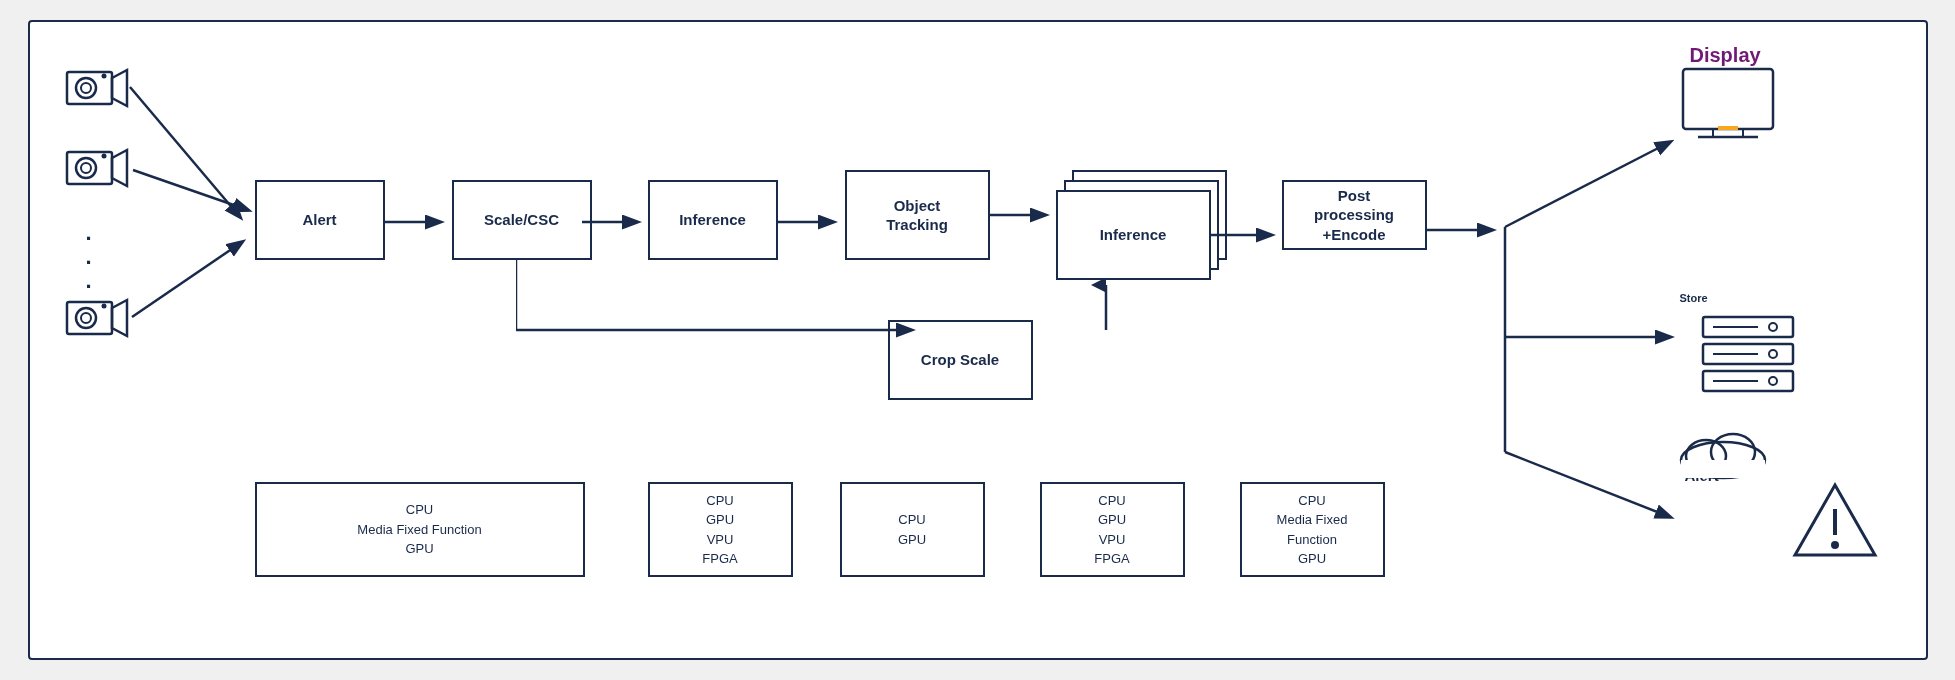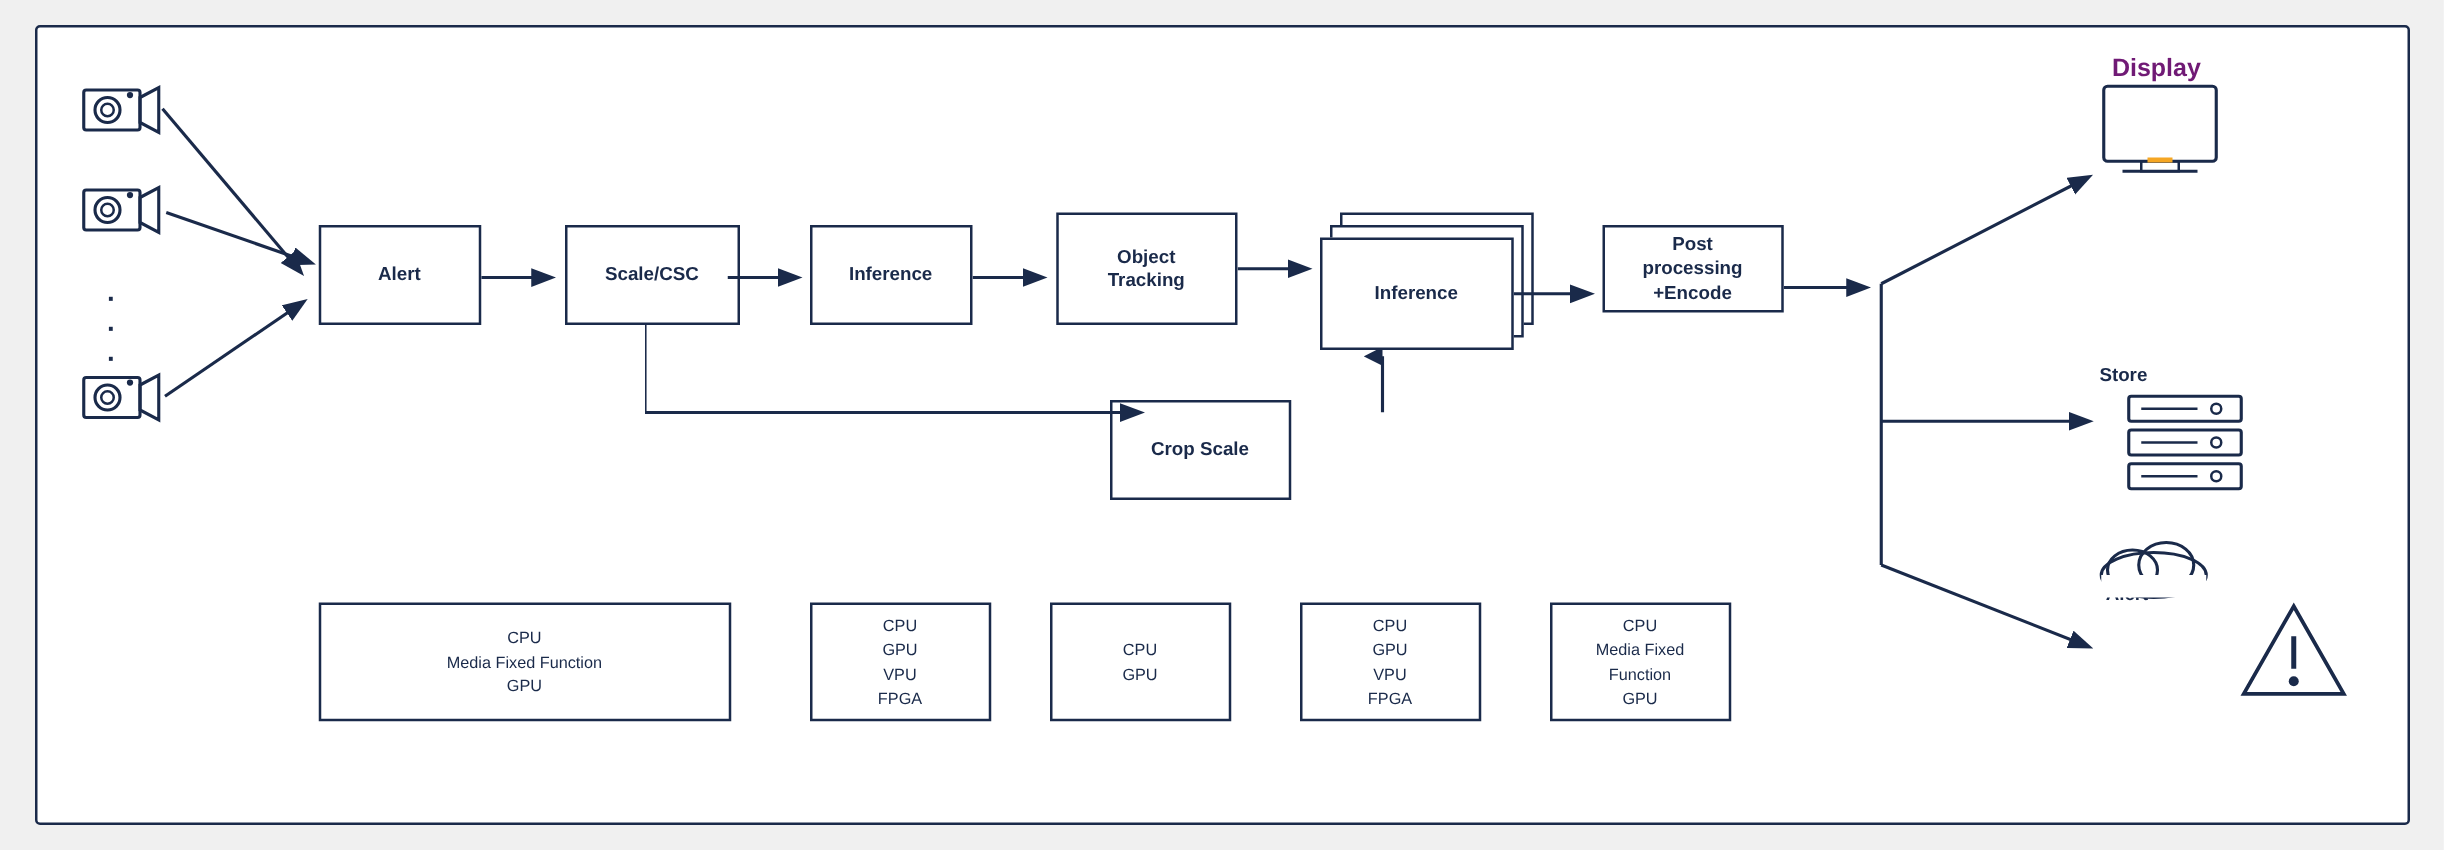--- a/index.html
+++ b/index.html
@@ -243,21 +243,21 @@
 
   <div style="position:absolute;left:1660px;top:22px;font-size:20px;font-weight:700;color:#701a75;">Display</div>
 
   <svg style="position:absolute;left:1648px;top:42px;width:100px;height:80px;" viewBox="0 0 100 80">
     <rect x="5" y="5" width="90" height="60" rx="3" stroke="#1a2a4a" stroke-width="2.5" fill="none"></rect>
     <rect x="35" y="65" width="30" height="8" stroke="#1a2a4a" stroke-width="2" fill="none"></rect>
     <line x1="20" y1="73" x2="80" y2="73" stroke="#1a2a4a" stroke-width="2.5"></line>
     <rect x="40" y="62" width="20" height="4" fill="#f5a623" stroke="none"></rect>
   </svg>
 
-  <div style="position:absolute;left:1650px;top:270px;font-size:15px;font-weight:700;color:#1a2a4a;">Store</div>
+  <div style="position:absolute;left:1650px;top:270px;font-size:11px;font-weight:700;color:#1a2a4a;">Store</div>
 
   <svg style="position:absolute;left:1668px;top:290px;width:100px;height:90px;" viewBox="0 0 100 90">
     <rect x="5" y="5" width="90" height="20" rx="2" stroke="#1a2a4a" stroke-width="2.5" fill="none"></rect>
     <line x1="15" y1="15" x2="60" y2="15" stroke="#1a2a4a" stroke-width="2"></line>
     <circle cx="75" cy="15" r="4" stroke="#1a2a4a" stroke-width="2" fill="none"></circle>
     <rect x="5" y="32" width="90" height="20" rx="2" stroke="#1a2a4a" stroke-width="2.5" fill="none"></rect>
     <line x1="15" y1="42" x2="60" y2="42" stroke="#1a2a4a" stroke-width="2"></line>
     <circle cx="75" cy="42" r="4" stroke="#1a2a4a" stroke-width="2" fill="none"></circle>
     <rect x="5" y="59" width="90" height="20" rx="2" stroke="#1a2a4a" stroke-width="2.5" fill="none"></rect>
     <line x1="15" y1="69" x2="60" y2="69" stroke="#1a2a4a" stroke-width="2"></line>

